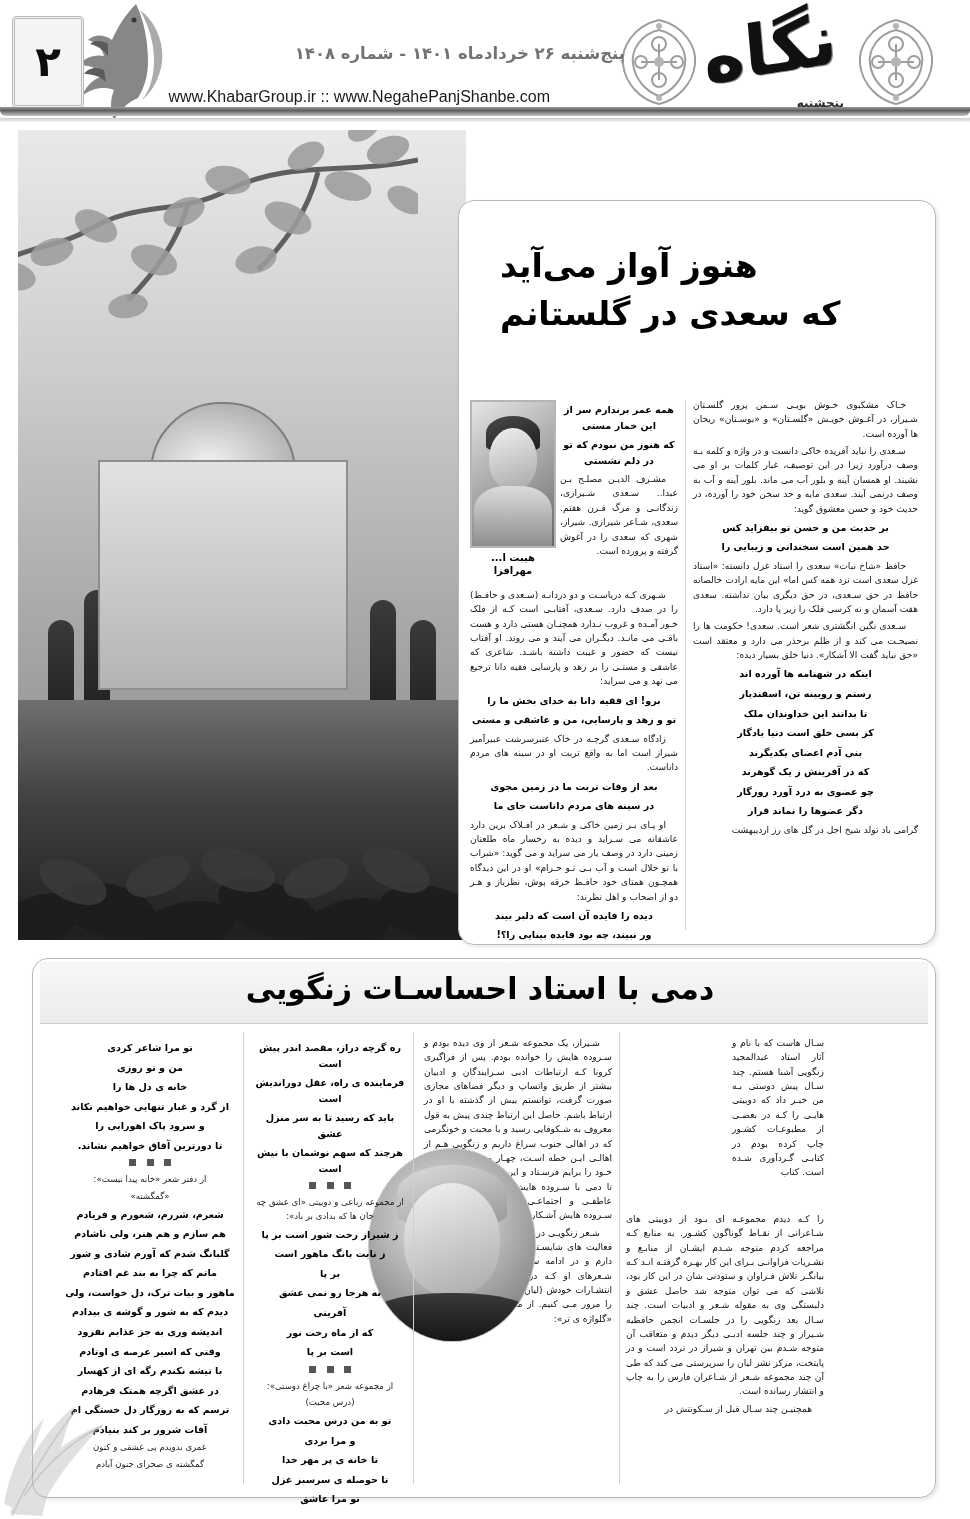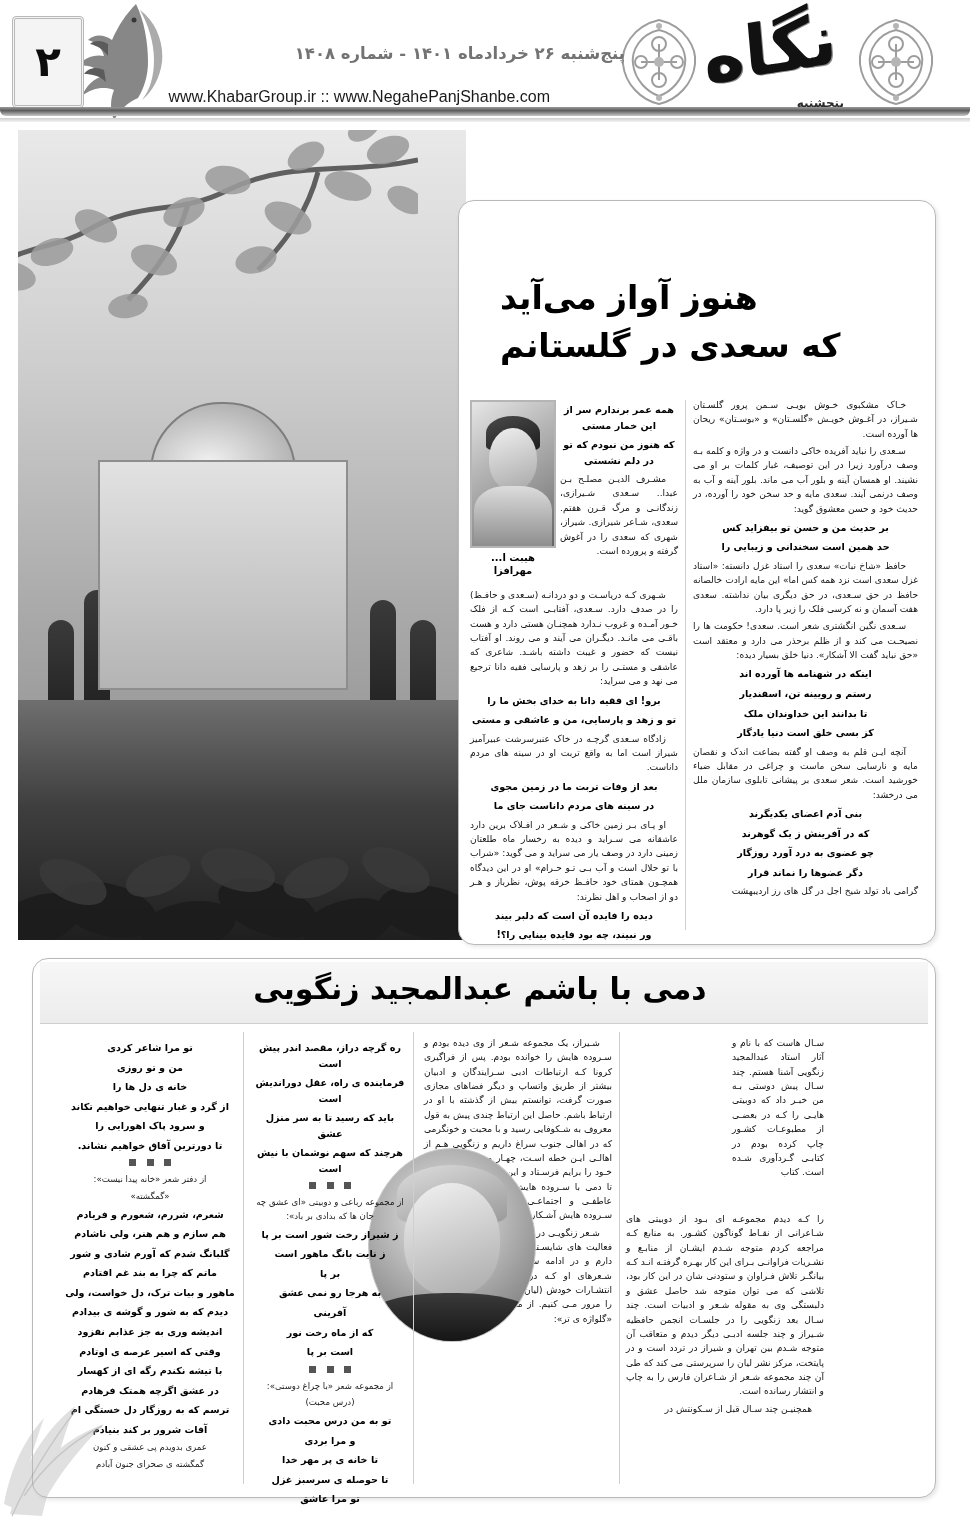--- a/index.html
+++ b/index.html
@@ -238,21 +238,20 @@
     right: 60px;
     width: 410px;
     text-align: left;
     font-size: 33px;
     font-weight: 700;
     line-height: 1.45;
     color: #000;
     direction: rtl;
     letter-spacing: -.5px;
     z-index: 6;
-    margin-top: 32px;
   }
   .headline-1 span { display: block; }
 
   .headline-2-bar {
     position: absolute;
     top: 962px;
     right: 42px;
     width: 888px;
     height: 62px;
     background: linear-gradient(to bottom, #f7f7f7, #ececec);
@@ -546,21 +545,20 @@
     <p class="bodytext indent">خـاک مشکبوی خـوش بویـی سـمن پرور گلسـتان شـیراز، در آغـوش خویـش «گلسـتان» و «بوسـتان» ریحان ها آورده است.</p>
     <p class="bodytext indent">سـعدی را نباید آفریده خاکی دانست و در واژه و کلمه بـه وصف درآورد زیرا در این توصیف، غبار کلمات بر او می نشیند. او همسان آینه و بلور آب می ماند. بلور آینه و آب به وصف درنمی آیند. سعدی مایه و حد سخن خود را آورده، در حدیث خود و حسن معشوق گوید:</p>
     <p class="verse">بر حدیث من و حسن تو بیفزاید کس</p>
     <p class="verse">حد همین است سخندانی و زیبایی را</p>
     <p class="bodytext indent">حافظ «شاخ نبات» سعدی را استاد غزل دانسته: «استاد غزل سعدی است نزد همه کس اما» این مایه ارادت خالصانه حافظ در حق سـعدی، در حق دیگری بیان نداشته. سعدی هفت آسمان و نه کرسی فلک را زیر پا دارد.</p>
     <p class="bodytext indent">سـعدی نگین انگشتری شعر است. سعدی! حکومت ها را نصیحـت می کند و از ظلم برحذر می دارد و معتقد است «حق نباید گفت الا آشکار». دنیا خلق بسیار دیده:</p>
     <p class="verse">اینکه در شهنامه ها آورده اند</p>
     <p class="verse">رستم و رویینه تن، اسفندیار</p>
     <p class="verse">تا بدانند این خداوندان ملک</p>
     <p class="verse">کز بسی خلق است دنیا یادگار</p>
-    <p class="bodytext indent">آنچه ایـن قلم به وصف او گفته بضاعت اندک و نقصان مایه و نارسایی سخن ماست و چراغی در مقابل ضیاء خورشید است. شعر سعدی بر پیشانی تابلوی سازمان ملل می درخشد:</p>
     <p class="verse">بنی آدم اعضای یکدیگرند</p>
     <p class="verse">که در آفرینش ز یک گوهرند</p>
     <p class="verse">چو عضوی به درد آورد روزگار</p>
     <p class="verse">دگر عضوها را نماند قرار</p>
     <p class="bodytext">گرامی باد تولد شیخ اجل در گل های رز اردیبهشت</p>
   </div>
 
   <div class="col-rule" style="top:400px; right:284px; height:530px;"></div>
 
   <div class="col" style="top:398px; right:292px; width:118px; height:535px;">
@@ -585,21 +583,21 @@
     <p class="bodytext indent">زادگاه سـعدی گرچـه در خاک عنبرسرشت عبیرآمیز شیراز است اما به واقع تربت او در سینه های مردم داناست.</p>
     <p class="verse">بعد از وفات تربت ما در زمین مجوی</p>
     <p class="verse">در سینه های مردم داناست جای ما</p>
     <p class="bodytext indent">او پـای بـر زمین خاکی و شـعر در افـلاک برین دارد عاشقانه می سـراید و دیده به رخسار ماه طلعتان زمینی دارد در وصف یار می سراید و می گوید: «شراب با تو حلال است و آب بـی تـو حـرام» او در این دیدگاه همچـون همتای خود حافـظ خرقه پوش، نظرباز و هـر دو از اصحاب و اهل نظرند:</p>
     <p class="verse">دیده را فایده آن است که دلبر بیند</p>
     <p class="verse">ور نبیند، چه بود فایده بینایی را؟!</p>
   </div>
 
   <div class="article" id="article-2"></div>
   <div class="headline-2-bar"></div>
-  <div class="headline-2">دمی با باشم عبدالمجید زنگویی</div>
+  <div class="headline-2">دمی با استاد احساسـات زنگویی</div>
 
 
   <div class="col" style="top:1036px; right:146px; width:92px;">
     <p class="bodytext" style="text-align:justify;">سـال هاست که با نام و آثار استاد عبدالمجید زنگویی آشنا هستم. چند سـال پیش دوستی بـه من خبـر داد که دوبیتی هایـی را کـه در بعضـی از مطبوعـات کشـور چاپ کرده بودم در کتابـی گـردآوری شـده است. کتاب</p>
   </div>
 
   <div class="col" style="top:1212px; right:146px; width:198px;margin-left:43px;">
     <p class="bodytext">را کـه دیدم مجموعـه ای بـود از دوبیتی های شـاعرانی از نقـاط گوناگون کشـور. به منابع کـه مراجعه کردم متوجه شـدم ایشـان از منابـع و نشـریات فراوانـی بـرای این کار بهـره گرفتـه انـد کـه بیانگـر تلاش فـراوان و ستودنی شان در این کار بود، تلاشی که می توان متوجه شد حاصل عشق و دلبستگی وی به مقوله شـعر و ادبیات است. چند سـال بعد زنگویی را در جلسـات انجمن حافظیه شـیراز و چند جلسه ادبـی دیگر دیدم و متعاقب آن متوجه شـدم بین تهران و شیراز در تردد است و در پایتخت، مرکز نشر لیان را سرپرستی می کند که طی آن چند مجموعه شـعر از شـاعران فارس را به چاپ و انتشار رسانده است.</p>
     <p class="bodytext indent">همچنیـن چند سـال قبل از سـکونتش در</p>
   </div>

